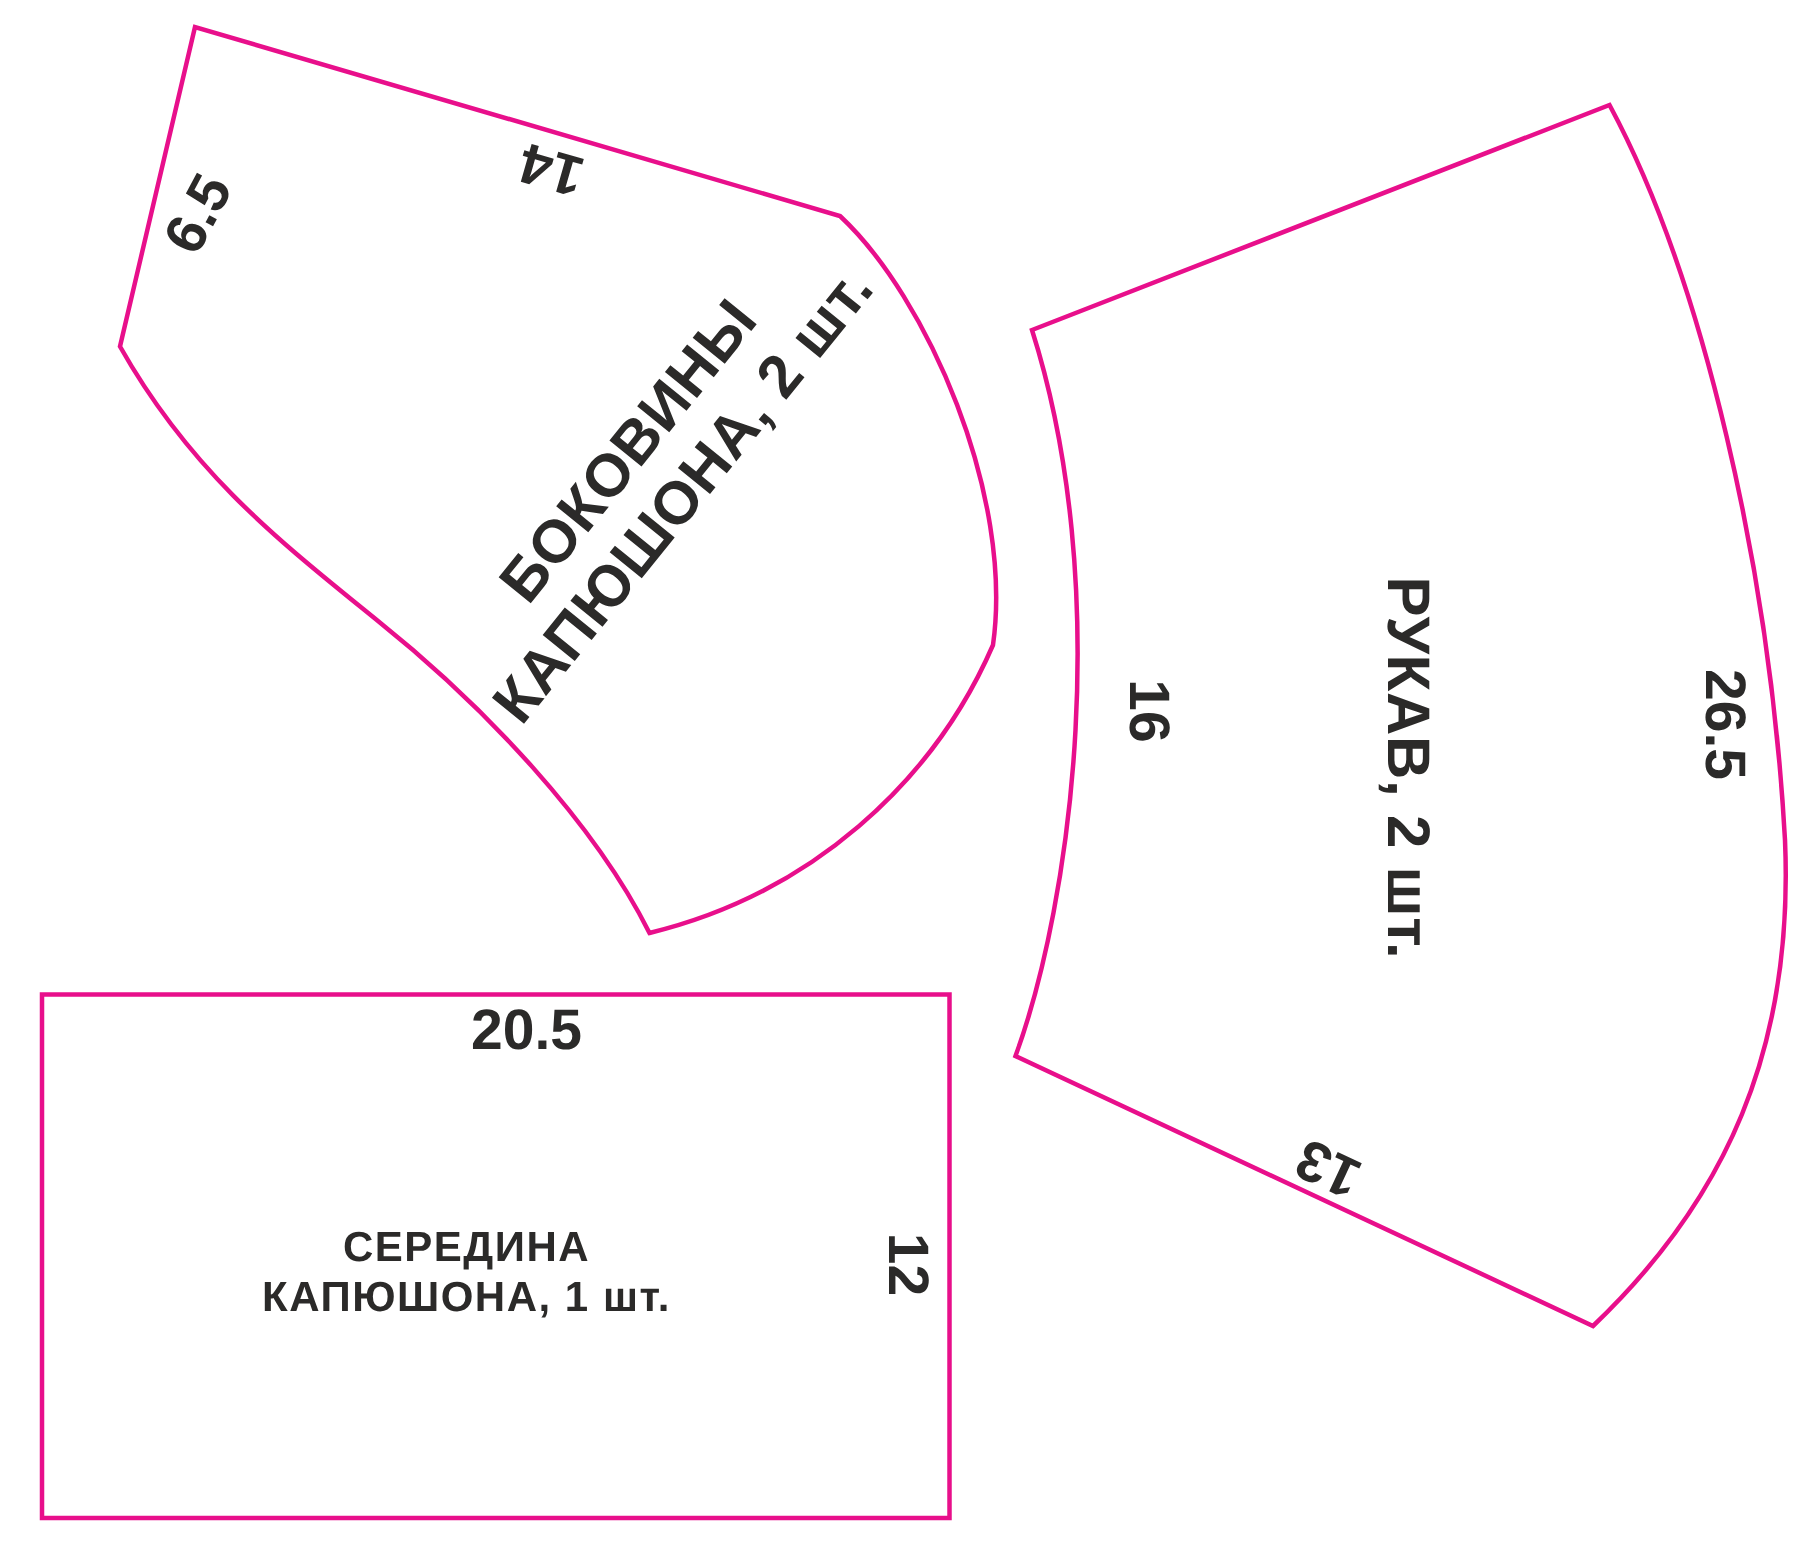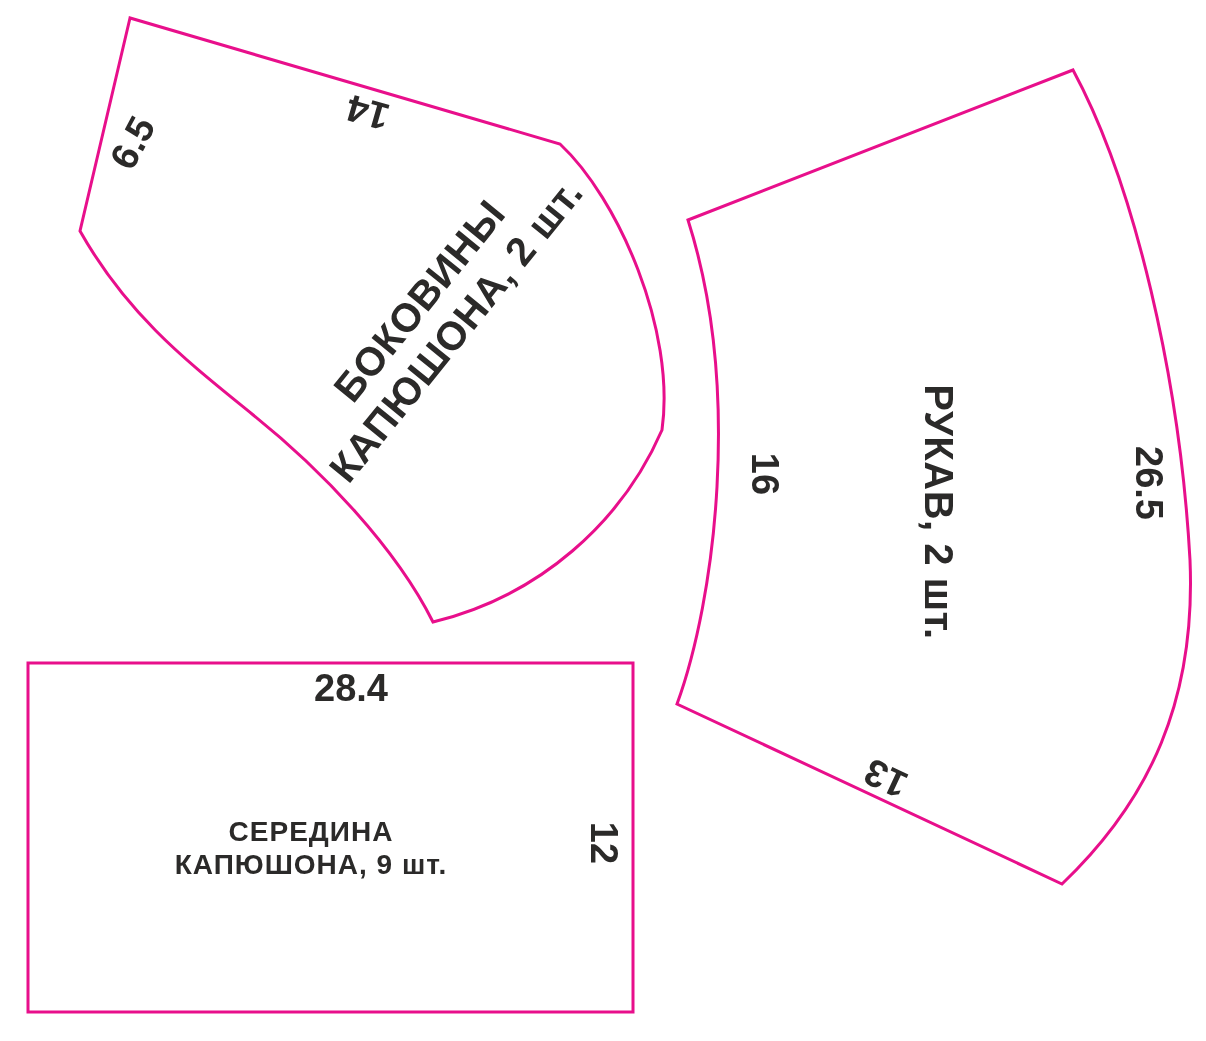--- a/index.html
+++ b/index.html
@@ -79,18 +79,18 @@
   <div class="lbl dim hood-side-dim-left">6.5</div>
   <div class="lbl dim hood-side-dim-top">14</div>
 
   <div class="lbl piece-label sleeve-label">РУКАВ, 2 шт.</div>
   <div class="lbl dim sleeve-dim-left">16</div>
   <div class="lbl dim sleeve-dim-right">26.5</div>
   <div class="lbl dim sleeve-dim-bottom">13</div>
 
   <div class="lbl piece-label-big hood-center-label">
     <div>СЕРЕДИНА</div>
-    <div>КАПЮШОНА, 9 шт.</div>
+    <div>КАПЮШОНА, 1 шт.</div>
   </div>
-  <div class="lbl dim hood-center-dim-top">28.4</div>
+  <div class="lbl dim hood-center-dim-top">20.5</div>
   <div class="lbl dim hood-center-dim-right">12</div>
 
 </div>
 
 </body></html>

